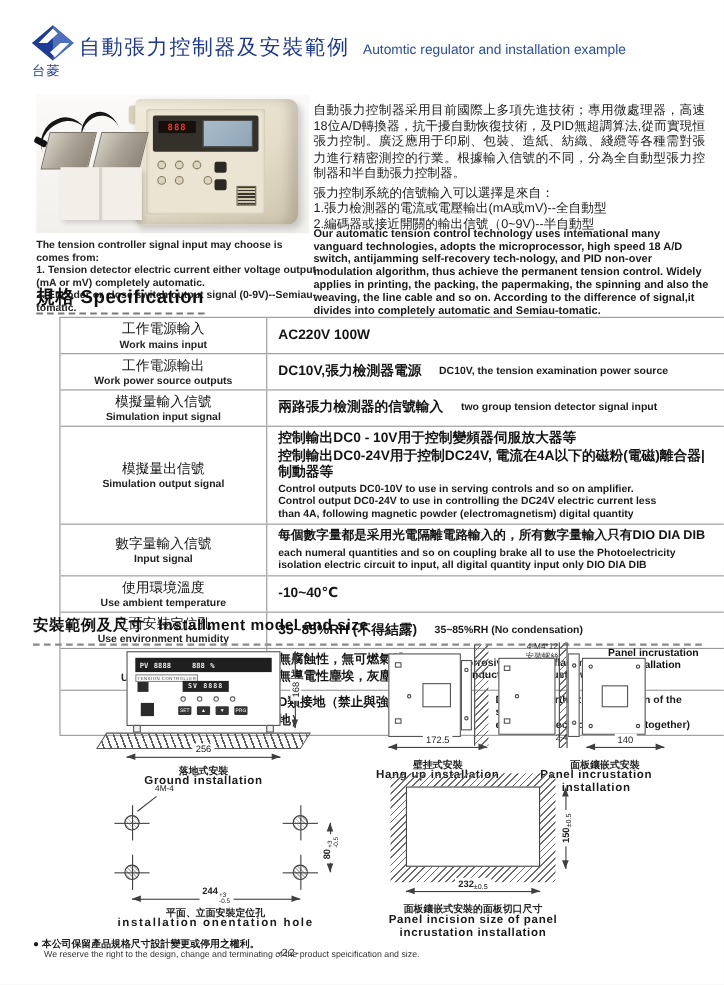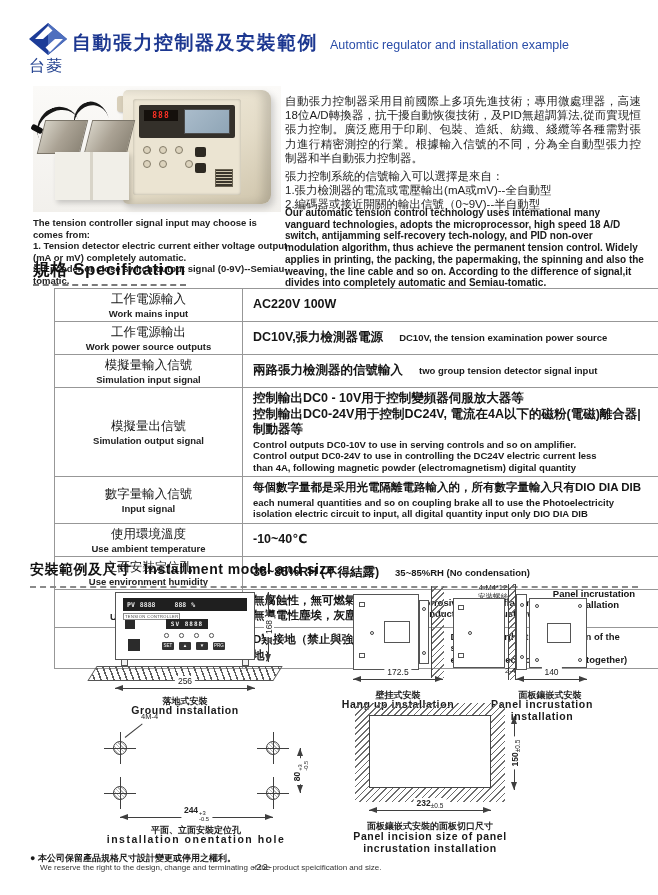--- a/index.html
+++ b/index.html
@@ -1,23 +1,23 @@
 <!DOCTYPE html>
 <html><head>
 <meta charset="utf-8">
 <style>
   * { margin:0; padding:0; box-sizing:border-box; }
   body { background:#e8e8e8; font-family:"Liberation Sans","DejaVu Sans",sans-serif; }
   .page { position:relative; width:658px; height:895px; background:#ffffff; margin:0 auto; overflow:hidden; color:#111; }
   .abs { position:absolute; }
 
   
-  .logo-label { font-size:16px; color:#22418f; letter-spacing:1px; }
+  .logo-label { font-size:12px; color:#22418f; letter-spacing:1px; }
   .title-row { display:flex; align-items:baseline; gap:12px; }
-  .title-zh { font-size:19px; font-weight:bold; color:#1c3790; letter-spacing:1.5px; }
+  .title-zh { font-size:19px; font-weight:normal; color:#1c3790; letter-spacing:1.5px; }
   .title-en { font-size:12.5px; color:#2a4da8; }
 
   
   .photo { background:linear-gradient(180deg,#fbfaf8 0%,#f2f0ec 100%); }
   .photo * { position:absolute; }
   .ctl-body { left:90px; top:4px; width:148px; height:114px; background:linear-gradient(155deg,#f2ecdd 0%,#e4dcc8 55%,#cfc5ac 100%); border-radius:5px 9px 9px 5px; box-shadow:inset -8px 0 10px rgba(0,0,0,.14), 3px 4px 7px rgba(0,0,0,.18); }
   .ctl-ear { left:84px; top:10px; width:10px; height:16px; background:#d8cfba; border-radius:3px 0 0 3px; box-shadow:1px 1px 2px rgba(0,0,0,.2); }
   .ctl-face { left:10px; top:9px; width:108px; height:96px; background:#ebe4d2; border-radius:3px; box-shadow:inset 0 0 3px rgba(0,0,0,.25); }
   .ctl-display { left:6px; top:6px; width:96px; height:33px; background:#34302a; border-radius:2px; }
   .led { left:5px; top:5px; width:34px; height:11px; background:#15100c; color:#ff3226; font:bold 8px "DejaVu Sans Mono",monospace; line-height:11px; text-align:center; letter-spacing:1px; }
@@ -346,21 +346,21 @@
     <div class="screw" style="left:2.5px; top:60px;"></div>
   </div>
   <div class="abs draw-box" style="left:529px; top:598px; width:58px; height:70px;">
     <div class="sv-mid" style="left:17px; top:24px; width:24px; height:20px;"></div>
     <div class="screw" style="left:5px; top:5px;"></div>
     <div class="screw" style="left:48px; top:5px;"></div>
     <div class="screw" style="left:5px; top:59px;"></div>
     <div class="screw" style="left:48px; top:59px;"></div>
   </div>
   <div class="abs small-note" style="left:505px; top:667px;">2-4</div>
-  <div class="dim-h" style="left:516px; top:679px; width:71px;text-decoration:underline;">
+  <div class="dim-h" style="left:533px; top:679px; width:71px;text-decoration:underline;">
     <span>140</span>
   </div>
   <div class="abs cap-zh" style="left:490px; top:689px; width:120px;">面板鑲嵌式安裝</div>
   <div class="abs cap-en" style="left:478px; top:698px; width:128px;">Panel incrustation
 installation</div>
 
   <div class="abs small-note" style="left:141px; top:713px;">4M-4</div>
   <div class="leader" style="left:125px; top:737px; width:22px; transform:rotate(-38deg);"></div>
   <div class="hole" style="left:113px; top:741px;">
       <i class="c"></i>

